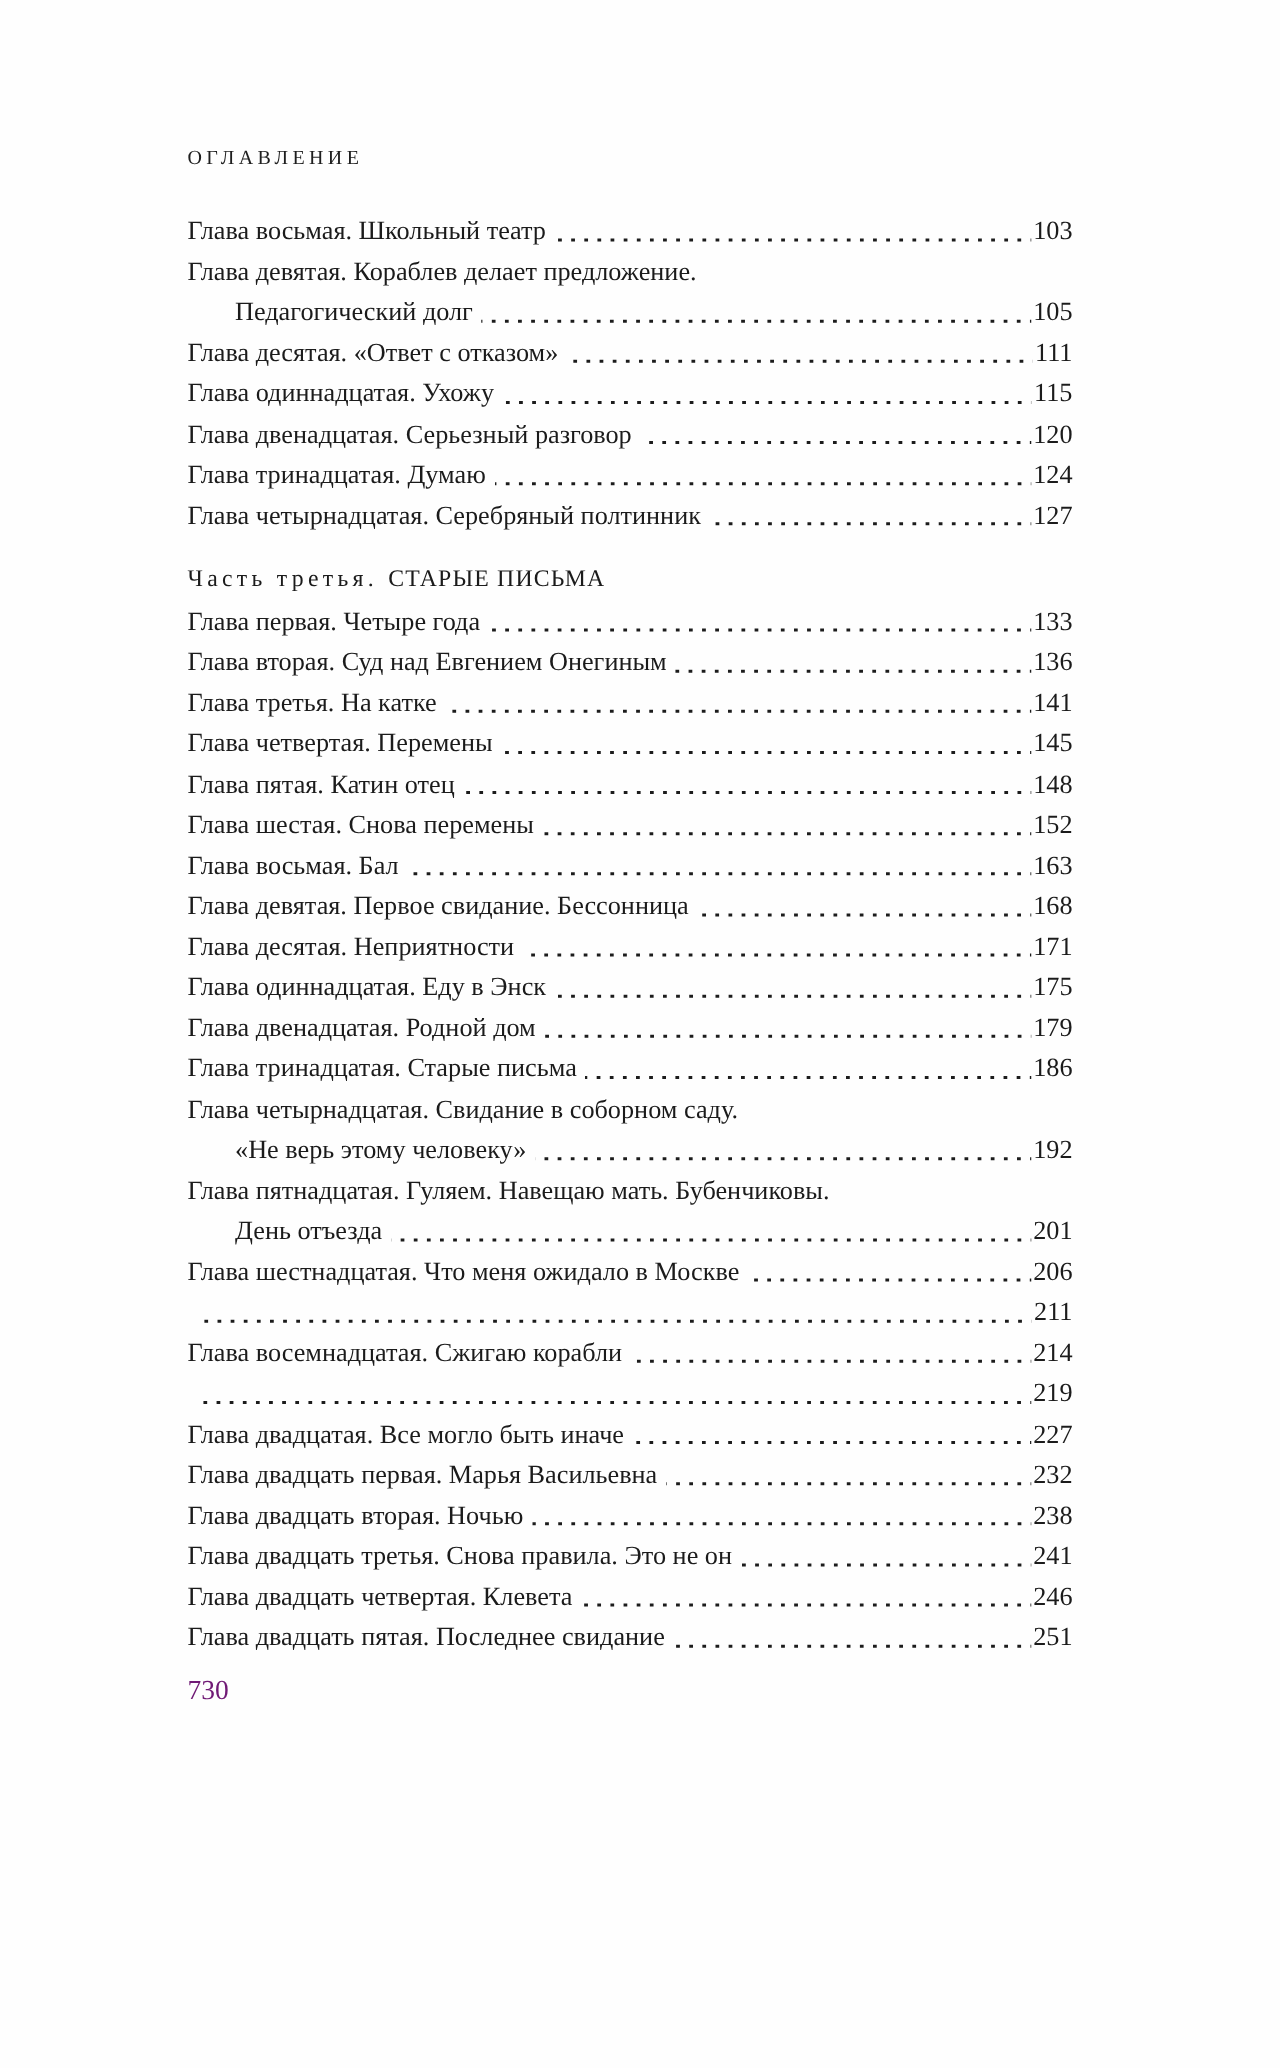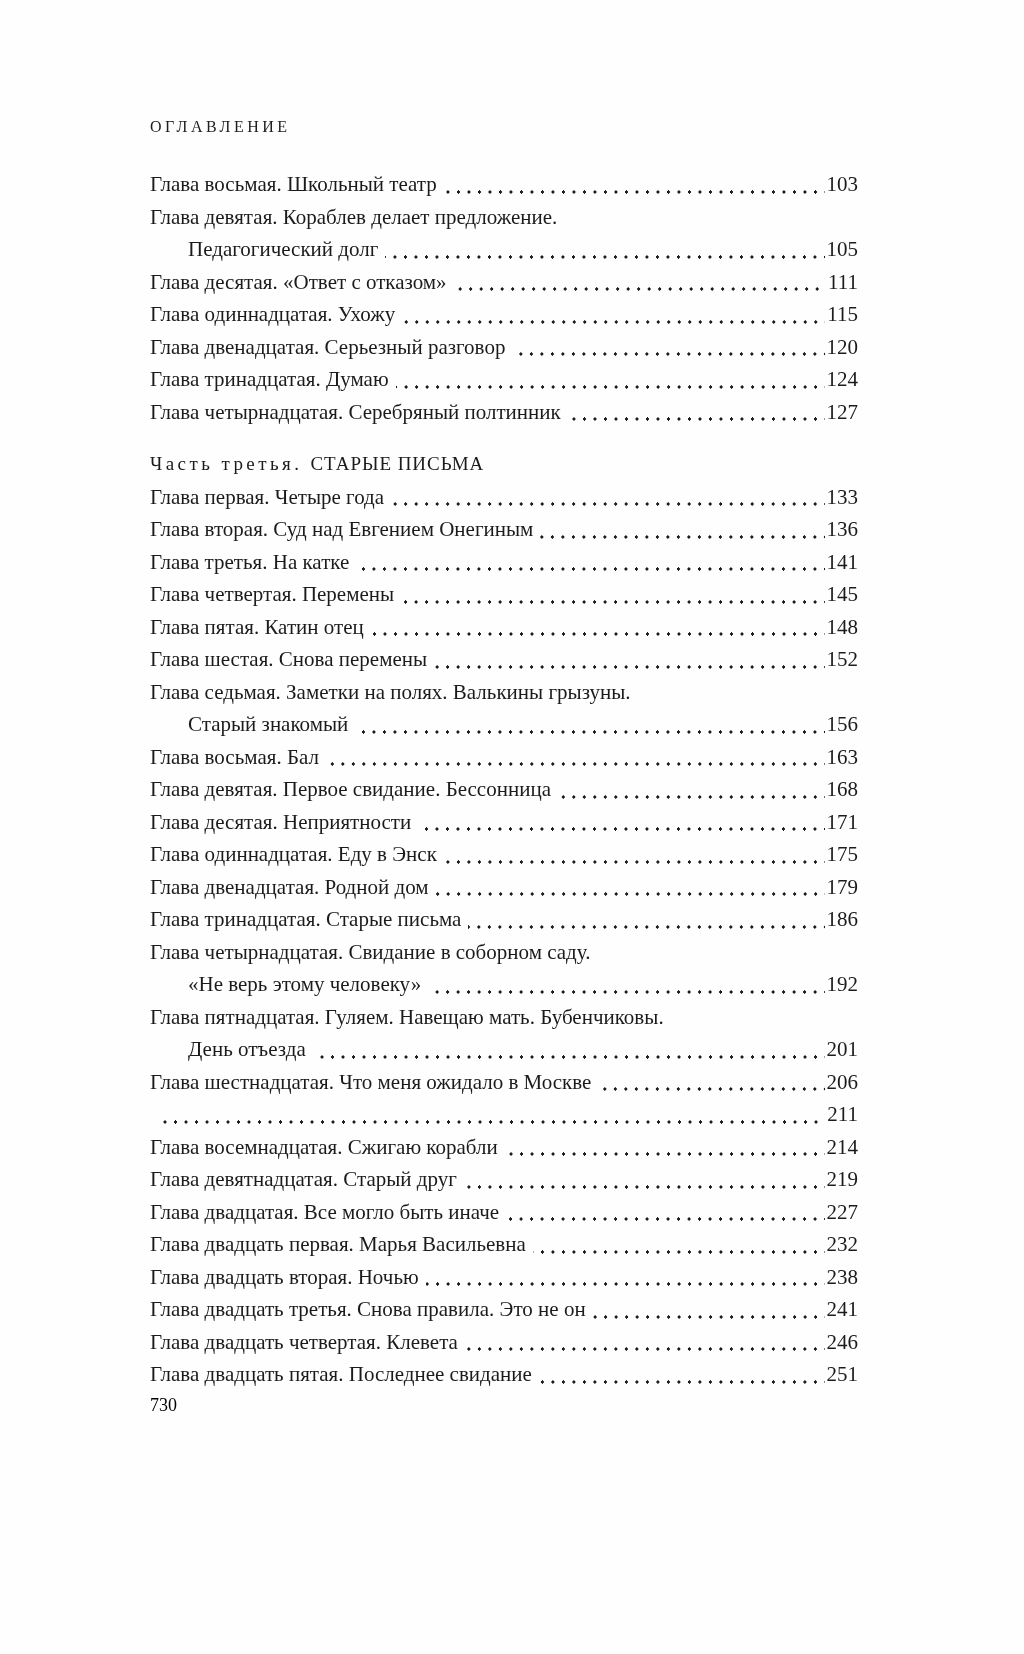--- a/index.html
+++ b/index.html
@@ -52,24 +52,24 @@
   .toc-page { flex: 0 0 auto; text-align: right; }
   .section-heading {
     font-size: 19px;
     line-height: 32.5px;
     margin-top: 20px;
     white-space: nowrap;
   }
   .section-heading .spaced { letter-spacing: 0.18em; }
   .section-heading .caps { letter-spacing: 0.05em; }
   .footer-page-number {
-    font-size: 18px;
+    font-size: 22px;
     line-height: 28px;
-    margin-top: 0;
-    color: #000000;
+    margin-top: 12px;
+    color: #701a75;
   }
 </style>
 </head>
 <body>
 
 <div class="page">
   <div class="running-header">ОГЛАВЛЕНИЕ</div>
 
   <div class="toc">
       <div class="toc-entry">
@@ -162,30 +162,20 @@
       </div>
       <div class="toc-entry">
         <div class="toc-line">
           <span class="toc-text">Глава шестая. Снова перемены</span>
           <span class="leader"></span>
           <span class="toc-page">152</span>
         </div>
       </div>
       <div class="toc-entry">
         <div class="toc-line">
-          <span class="toc-text">Глава седьмая. Заметки на полях. Валькины грызуны.</span>
-        </div>
-        <div class="toc-line cont">
-          <span class="toc-text">Старый знакомый</span>
-          <span class="leader"></span>
-          <span class="toc-page">156</span>
-        </div>
-      </div>
-      <div class="toc-entry">
-        <div class="toc-line">
           <span class="toc-text">Глава восьмая. Бал</span>
           <span class="leader"></span>
           <span class="toc-page">163</span>
         </div>
       </div>
       <div class="toc-entry">
         <div class="toc-line">
           <span class="toc-text">Глава девятая. Первое свидание. Бессонница</span>
           <span class="leader"></span>
           <span class="toc-page">168</span>
@@ -254,21 +244,20 @@
       </div>
       <div class="toc-entry">
         <div class="toc-line">
           <span class="toc-text">Глава восемнадцатая. Сжигаю корабли</span>
           <span class="leader"></span>
           <span class="toc-page">214</span>
         </div>
       </div>
       <div class="toc-entry">
         <div class="toc-line">
-          <span class="toc-text">Глава девятнадцатая. Старый друг</span>
           <span class="leader"></span>
           <span class="toc-page">219</span>
         </div>
       </div>
       <div class="toc-entry">
         <div class="toc-line">
           <span class="toc-text">Глава двадцатая. Все могло быть иначе</span>
           <span class="leader"></span>
           <span class="toc-page">227</span>
         </div>

